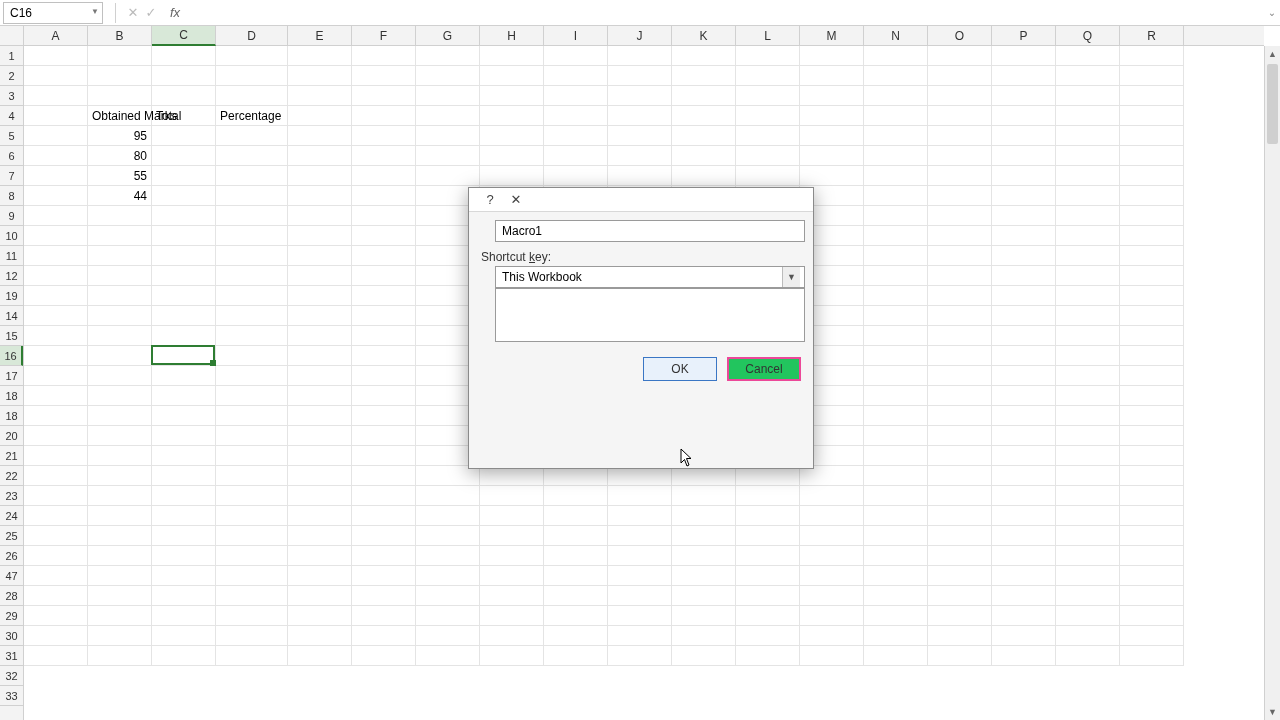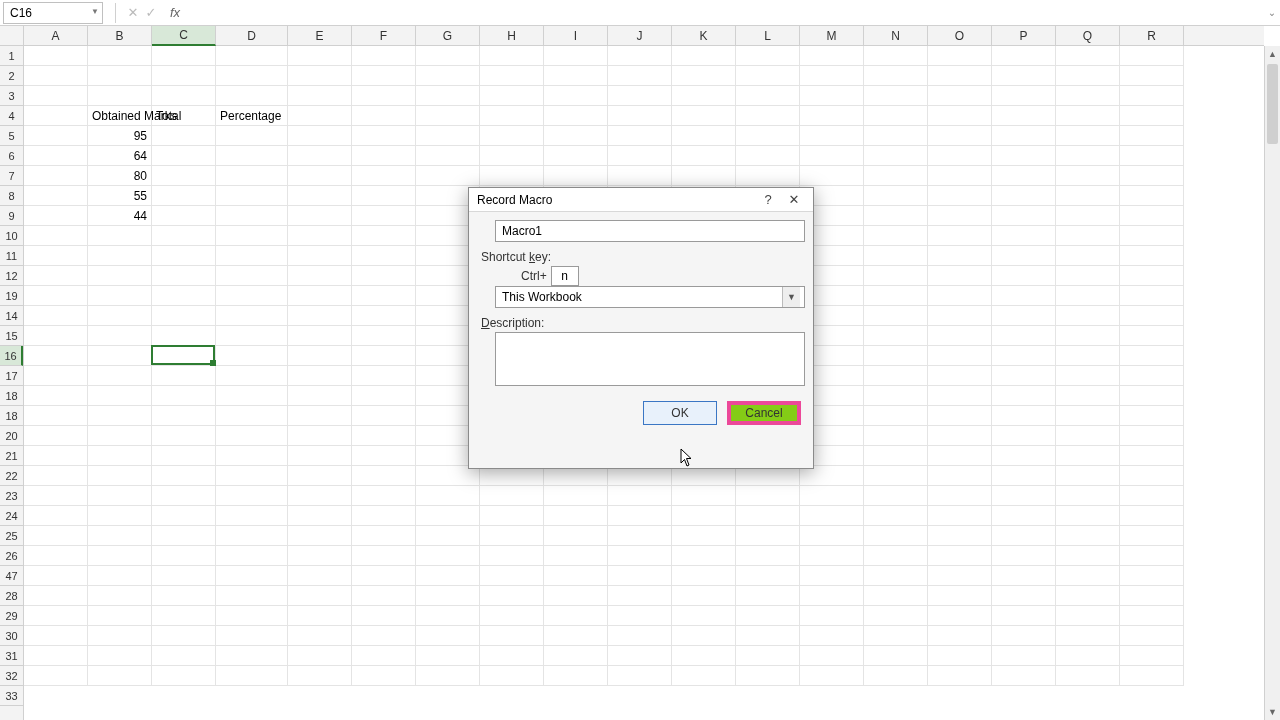--- a/index.html
+++ b/index.html
@@ -100,21 +100,21 @@
     position: absolute; right: 1px; top: 1px; width: 18px; height: 20px;
     background: #eee; border-left: 1px solid #bbb; display: flex;
     align-items: center; justify-content: center; font-size: 9px; color: #555;
   }
   .dlg-textarea {
     width: 310px; height: 54px; border: 1px solid #9a9a9a; background: #fff;
     resize: none; font-size: 12px; padding: 4px; margin-left: 14px; outline: none;
   }
   .dlg-buttons { display: flex; justify-content: flex-end; gap: 10px; margin-top: 12px; }
   .dlg-btn {
-    width: 74px; height: 24px; border: 4px solid #ec4899; background: #84cc16;
+    width: 74px; height: 24px; border: 2px solid #ec4899; background: #22c55e;
     font-size: 12px; display: flex; align-items: center; justify-content: center;
   }
   .dlg-btn.primary { border: 1px solid #3a76c4; background: #e8f1fb; }
 
   .cursor-arrow {
     position: absolute; width: 14px; height: 20px; pointer-events: none;
   }
   .cursor-arrow svg { width: 14px; height: 20px; }
 </style>
 </head>
@@ -286,40 +286,20 @@
         <div class="cell" style="width: 64px;"></div>
         <div class="cell" style="width: 64px;"></div>
         <div class="cell" style="width: 64px;"></div>
         <div class="cell" style="width: 64px;"></div>
         <div class="cell" style="width: 64px;"></div>
         <div class="cell" style="width: 64px;"></div>
         <div class="cell" style="width: 64px;"></div>
       </div>
       <div class="row">
         <div class="cell" style="width: 64px;"></div>
-        <div class="cell num" style="width: 64px;">64</div>
-        <div class="cell" style="width: 64px;"></div>
-        <div class="cell" style="width: 72px;"></div>
-        <div class="cell" style="width: 64px;"></div>
-        <div class="cell" style="width: 64px;"></div>
-        <div class="cell" style="width: 64px;"></div>
-        <div class="cell" style="width: 64px;"></div>
-        <div class="cell" style="width: 64px;"></div>
-        <div class="cell" style="width: 64px;"></div>
-        <div class="cell" style="width: 64px;"></div>
-        <div class="cell" style="width: 64px;"></div>
-        <div class="cell" style="width: 64px;"></div>
-        <div class="cell" style="width: 64px;"></div>
-        <div class="cell" style="width: 64px;"></div>
-        <div class="cell" style="width: 64px;"></div>
-        <div class="cell" style="width: 64px;"></div>
-        <div class="cell" style="width: 64px;"></div>
-      </div>
-      <div class="row">
-        <div class="cell" style="width: 64px;"></div>
         <div class="cell num" style="width: 64px;">80</div>
         <div class="cell" style="width: 64px;"></div>
         <div class="cell" style="width: 72px;"></div>
         <div class="cell" style="width: 64px;"></div>
         <div class="cell" style="width: 64px;"></div>
         <div class="cell" style="width: 64px;"></div>
         <div class="cell" style="width: 64px;"></div>
         <div class="cell" style="width: 64px;"></div>
         <div class="cell" style="width: 64px;"></div>
         <div class="cell" style="width: 64px;"></div>
@@ -837,44 +817,36 @@
     <div class="thumb"></div>
     <div class="down" style="position:absolute;bottom:0;left:0;right:0">▼</div>
   </div>
   <div class="selection" id="selection" style="left: 151px; top: 319px; width: 64px; height: 20px;">
     <div class="sel-handle"></div>
   </div>
 </div>
 
 <div class="modal-shadow">
   <div class="dlg-title">
-    <span class="dlg-title-text">Record Macro</span>
     <div class="dlg-help">?</div>
     <div class="dlg-close">✕</div>
   </div>
   <div class="dlg-body">
 
     <input class="dlg-input" style="margin-left: 14px; width: 310px;" value="Macro1">
 
     <div class="dlg-label" style="margin-top:8px">
       <span>Shortcut </span><span class="ul">k</span><span>ey:</span>
     </div>
-    <div class="shortcut-row">
-      <span>Ctrl+</span>
-      <input class="shortcut-box" value="n" style="">
-    </div>
 
     <div class="dlg-select">
       <input class="dlg-input" style="width: 310px;" value="This Workbook">
       <div class="dd">▼</div>
     </div>
 
-    <div class="dlg-label" style="margin-top:8px">
-      <span class="ul">D</span><span>escription:</span>
-    </div>
     <textarea class="dlg-textarea" style=""></textarea>
 
     <div class="dlg-buttons">
       <div class="dlg-btn primary">OK</div>
       <div class="dlg-btn">Cancel</div>
     </div>
   </div>
 </div>
 
 <div class="cursor-arrow" id="cursor" style="left: 680px; top: 448px;">

